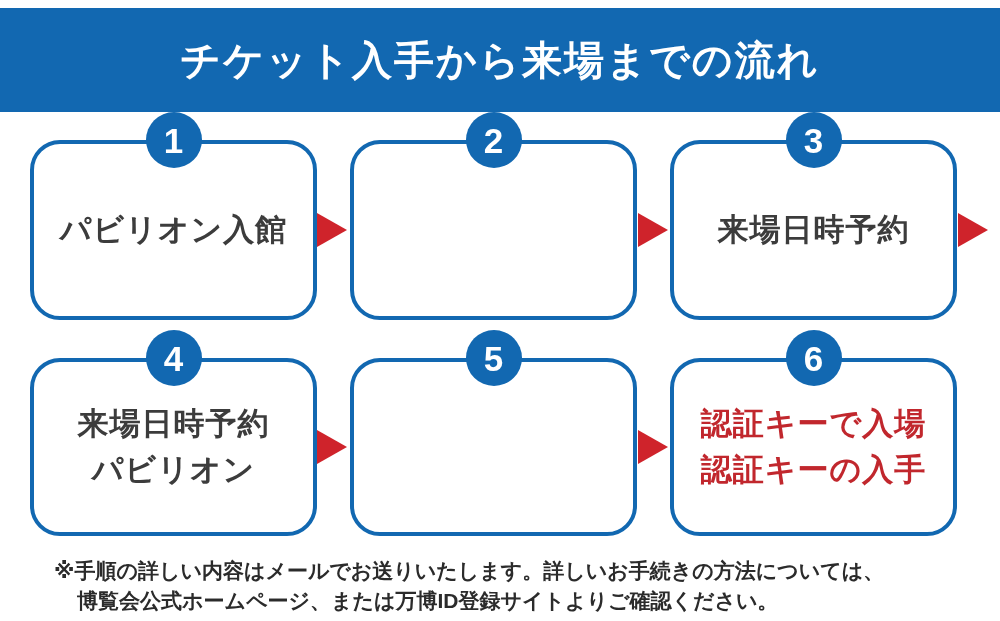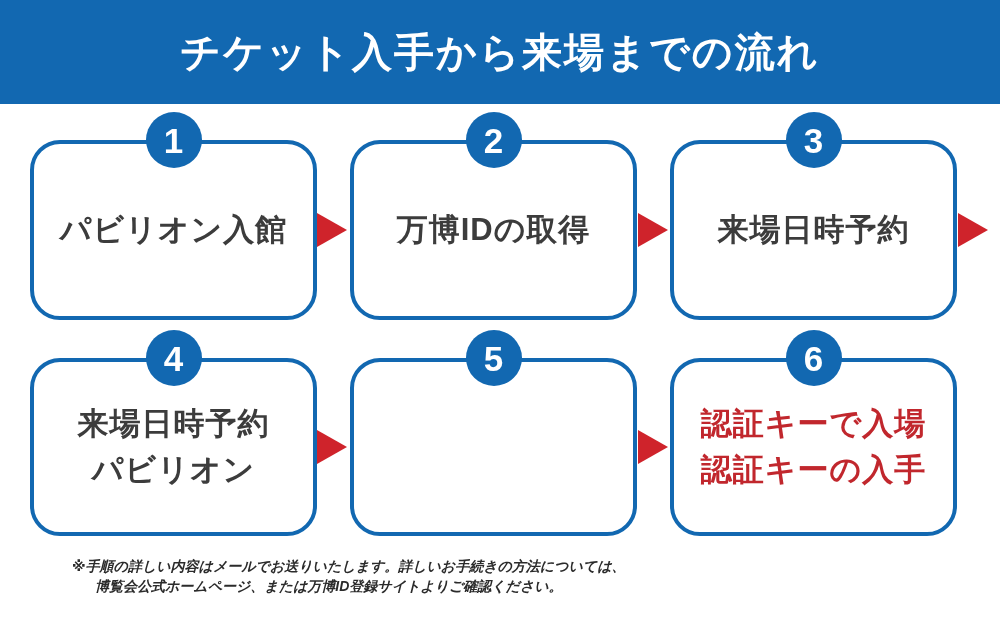--- a/index.html
+++ b/index.html
@@ -18,21 +18,21 @@
     position: relative;
     width: 1000px;
     height: 621px;
     background: var(--bg);
     overflow: hidden;
     margin: 0 auto;
   }
 
   .header {
     position: absolute;
-    top: 0; left: 0;
+    top: 8px; left: 0;
     width: 1000px;
     height: 104px;
     background: var(--blue);
     display: flex;
     align-items: center;
     justify-content: center;
   }
   .header .title {
     color: #ffffff;
     font-size: 40px;
@@ -95,28 +95,27 @@
     border-left: 30px solid var(--red);
   }
   .a1 { left: 317px; top: 213px; }
   .a2 { left: 638px; top: 213px; }
   .a3 { left: 958px; top: 213px; }
   .a4 { left: 317px; top: 430px; }
   .a5 { left: 638px; top: 430px; }
 
   .footer {
     position: absolute;
-    left: 72px;
+    left: 54px;
     top: 556px;
     width: 910px;
     color: var(--footer);
-    font-size: 14px;
+    font-size: 21px;
     font-weight: bold;
     line-height: 1.45;
-    font-style: italic;
   }
   .footer .line2 { padding-left: 23px; }
 </style>
 </head>
 <body>
 
 <div class="canvas">
 
   <div class="header">
     <div class="title">チケット入手から来場までの流れ</div>
@@ -124,21 +123,20 @@
 
   <div class="step row1 col1">
     <div class="badge">1</div>
     <div class="label">パビリオン入館</div>
   </div>
 
   <div class="arrow a1"></div>
 
   <div class="step row1 col2">
     <div class="badge">2</div>
-    <div class="label">万博IDの取得</div>
   </div>
 
   <div class="arrow a2"></div>
 
   <div class="step row1 col3">
     <div class="badge">3</div>
     <div class="label">来場日時予約</div>
   </div>
 
   <div class="arrow a3"></div>

